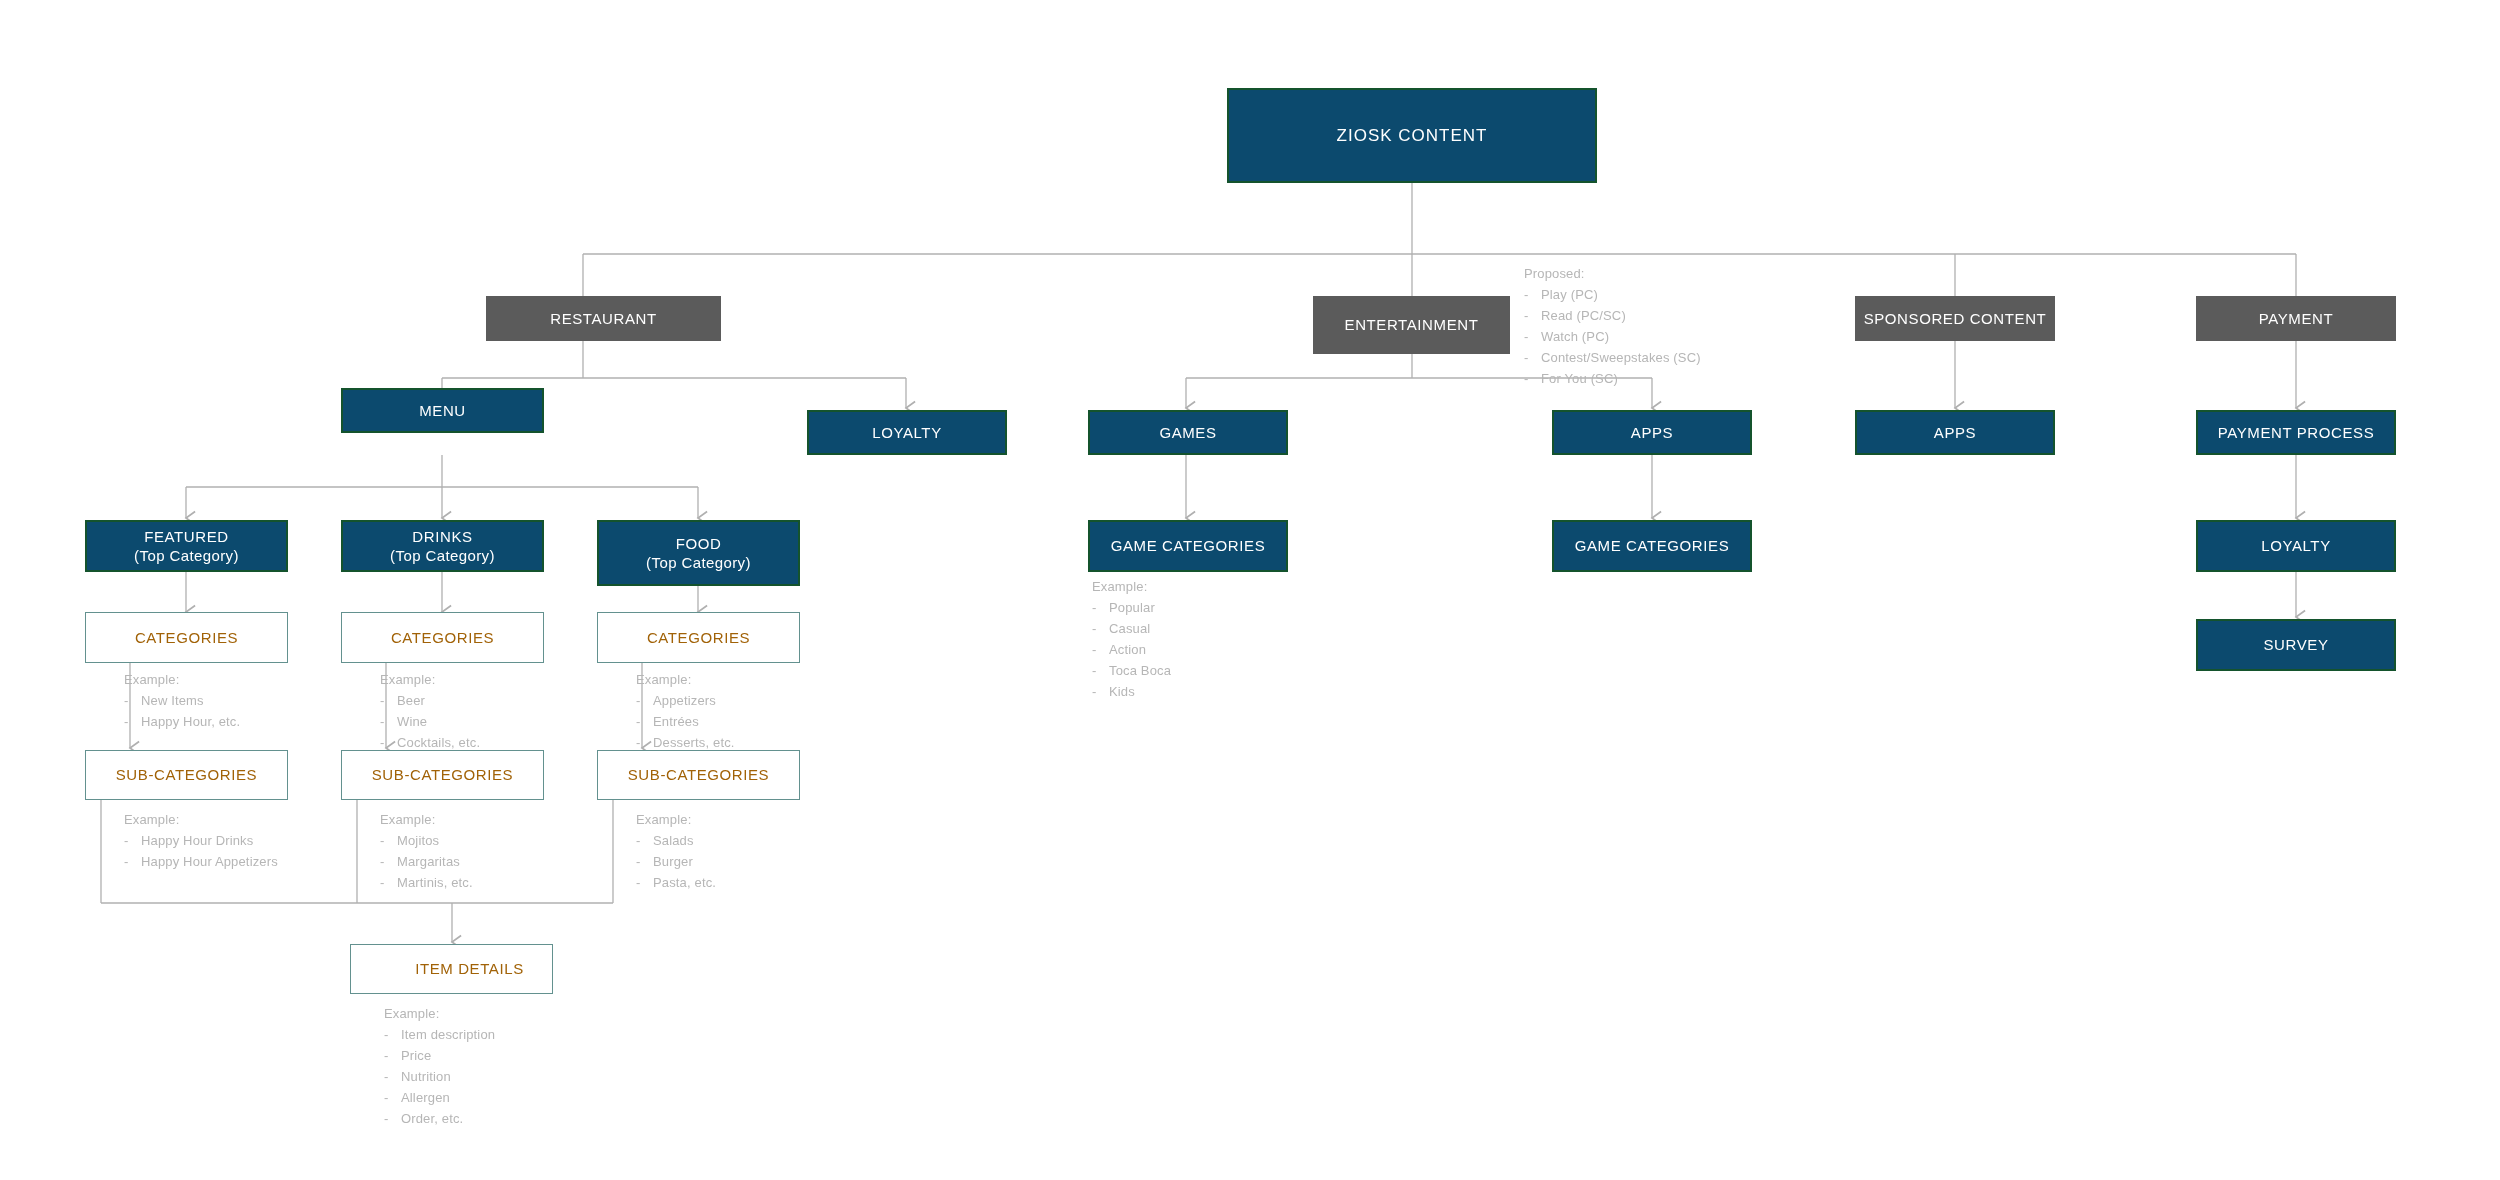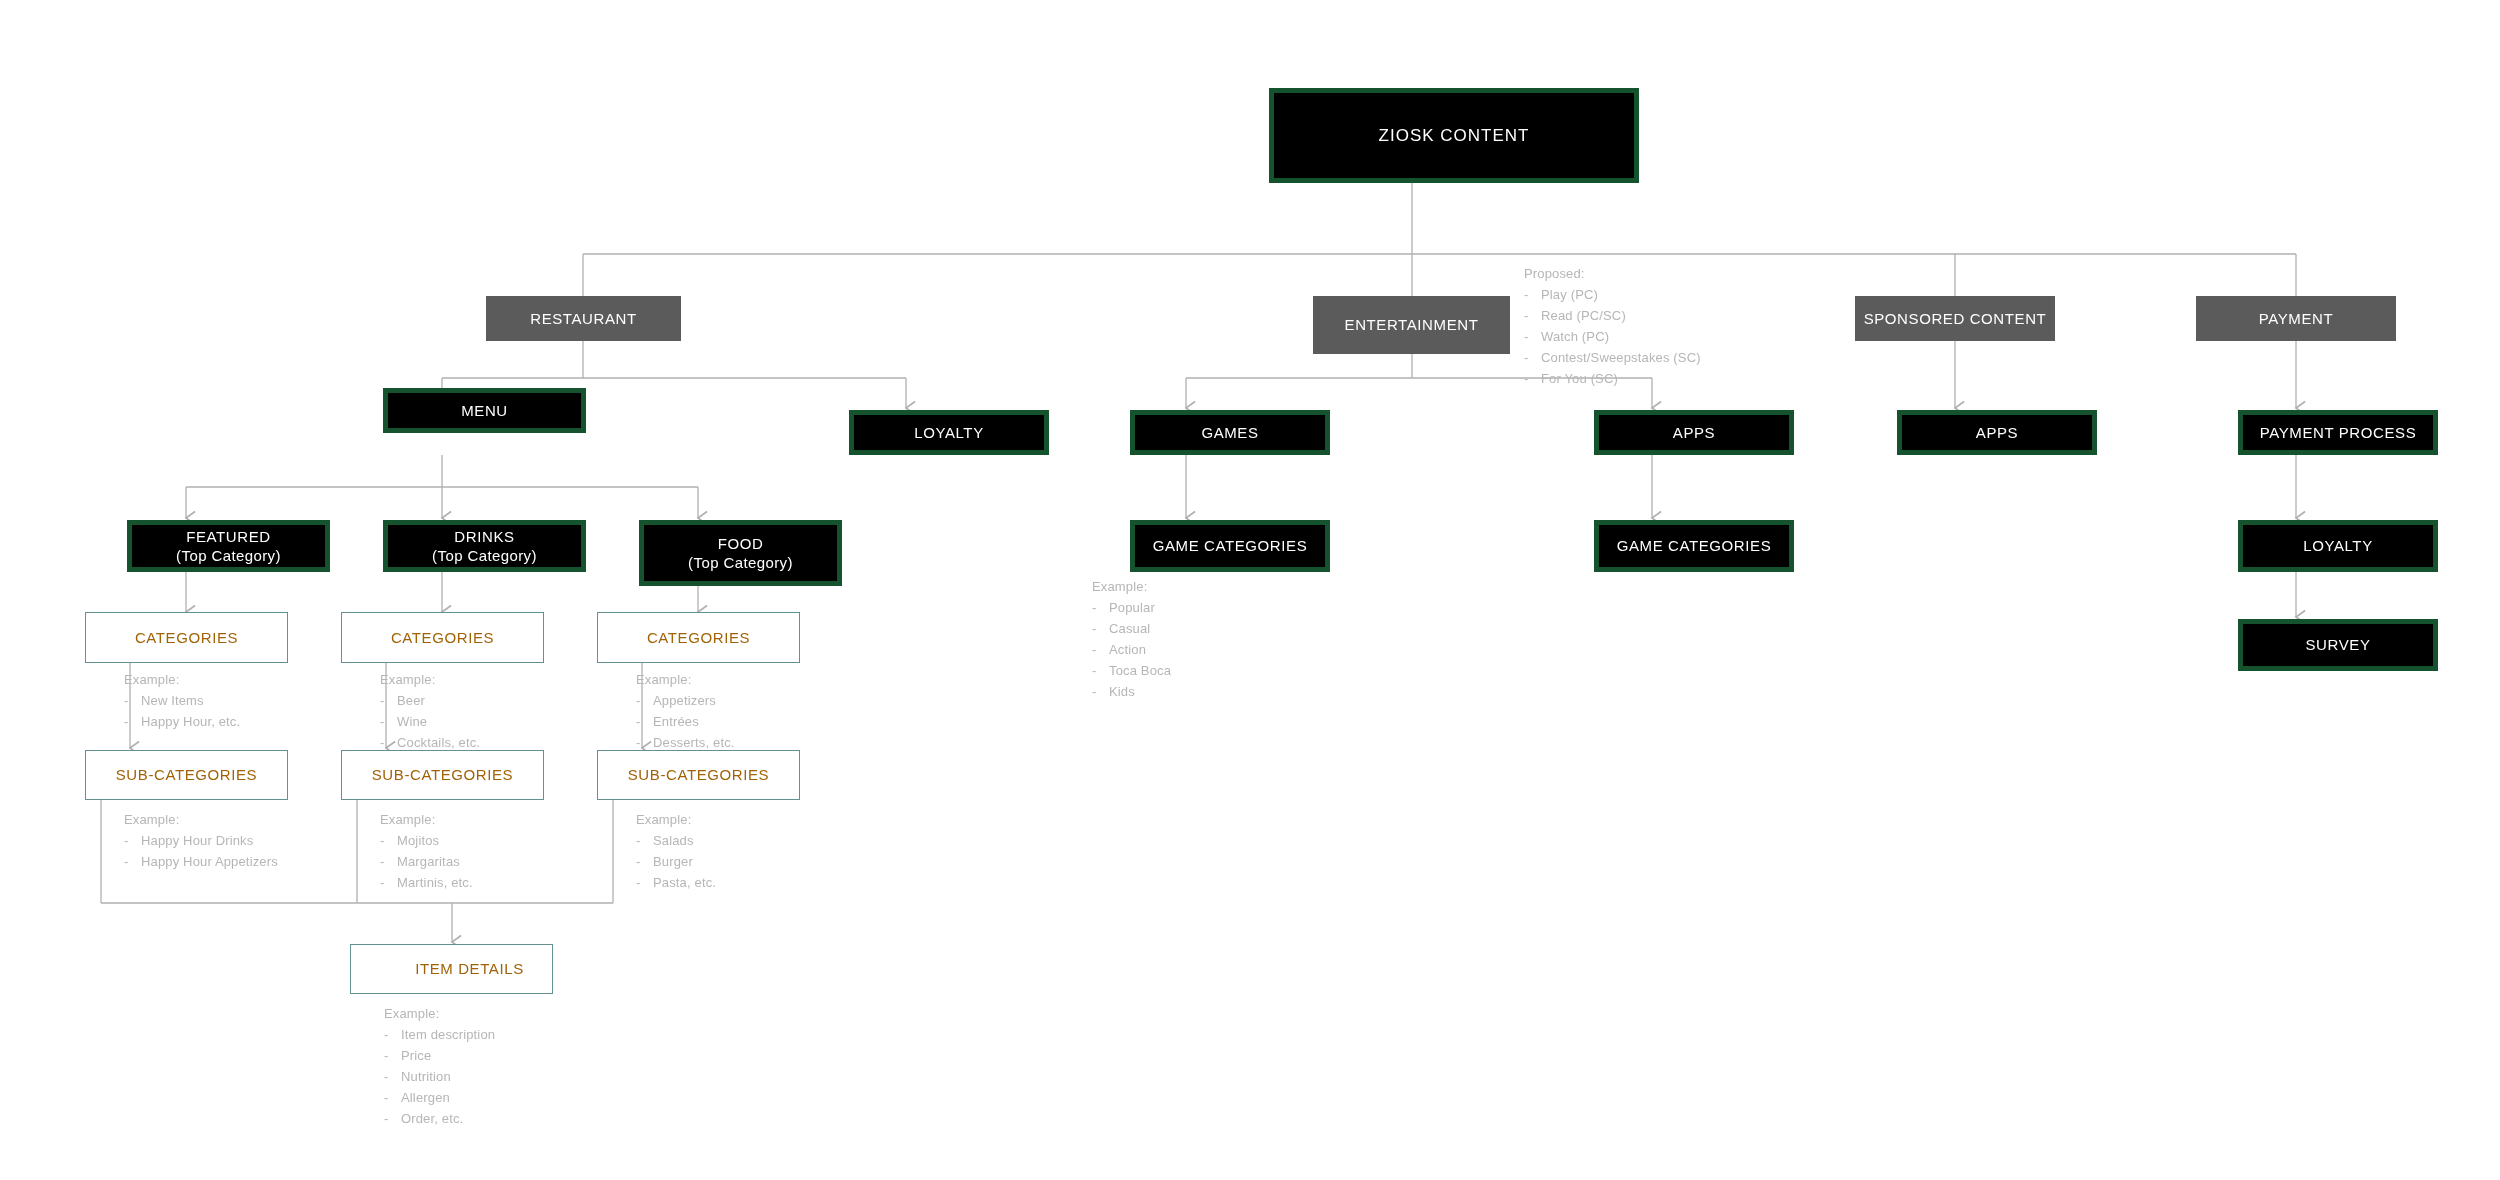--- a/index.html
+++ b/index.html
@@ -22,25 +22,24 @@
     display:flex;
     flex-direction:column;
     align-items:center;
     justify-content:center;
     text-align:center;
     letter-spacing:.6px;
     line-height:1.28;
     z-index:2;
   }
   .node.teal{
-    background:#000000;
+    background:#0c4a6e;
     color:#ffffff;
-    border:5px solid #14532d;
-    font-size:15px;
-    margin-left:42px;
+    border:2px solid #14532d;
+    font-size:15px;
   }
   .node.gray{
     background:#5b5b5b;
     color:#ffffff;
     border:1px solid #5b5b5b;
     font-size:15px;
   }
   .node.outline{
     background:#ffffff;
     color:#a16207;
@@ -132,21 +131,21 @@
 
       <path d="M2296,455 L2296,518" marker-end="url(#arw)"></path>
       <path d="M2296,572 L2296,617" marker-end="url(#arw)"></path>
     </g>
   </svg>
 
   <div class="node teal root" style="left:1227px;top:88px;width:370px;height:95px;">
     <span>ZIOSK CONTENT</span>
   </div>
 
-  <div class="node gray" style="left:486px;top:296px;width:195px;height:45px;">
+  <div class="node gray" style="left:486px;top:296px;width:235px;height:45px;">
     <span>RESTAURANT</span>
   </div>
   <div class="node gray" style="left:1313px;top:296px;width:197px;height:58px;">
     <span>ENTERTAINMENT</span>
   </div>
   <div class="node gray" style="left:1855px;top:296px;width:200px;height:45px;">
     <span>SPONSORED CONTENT</span>
   </div>
   <div class="node gray" style="left:2196px;top:296px;width:200px;height:45px;">
     <span>PAYMENT</span>

